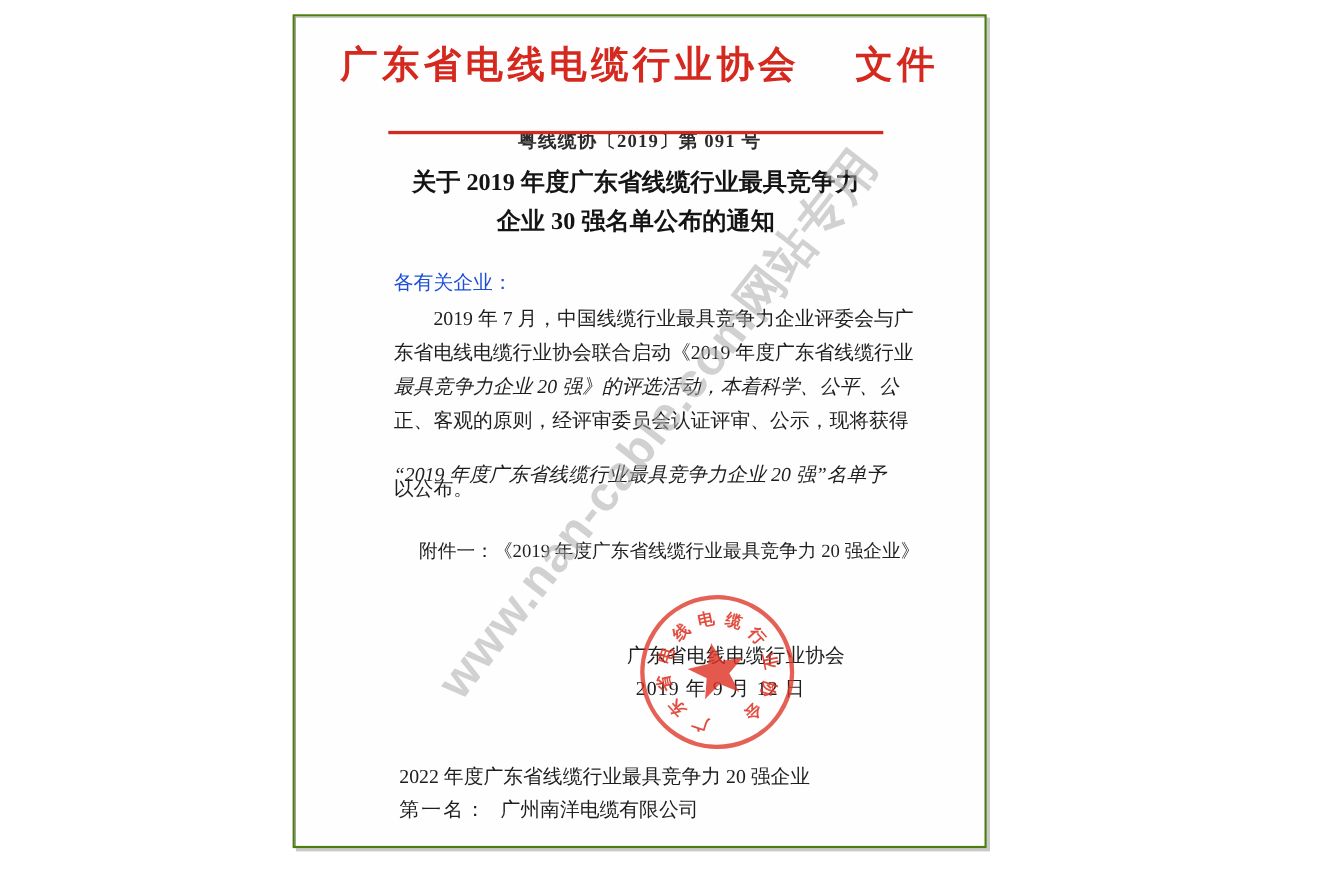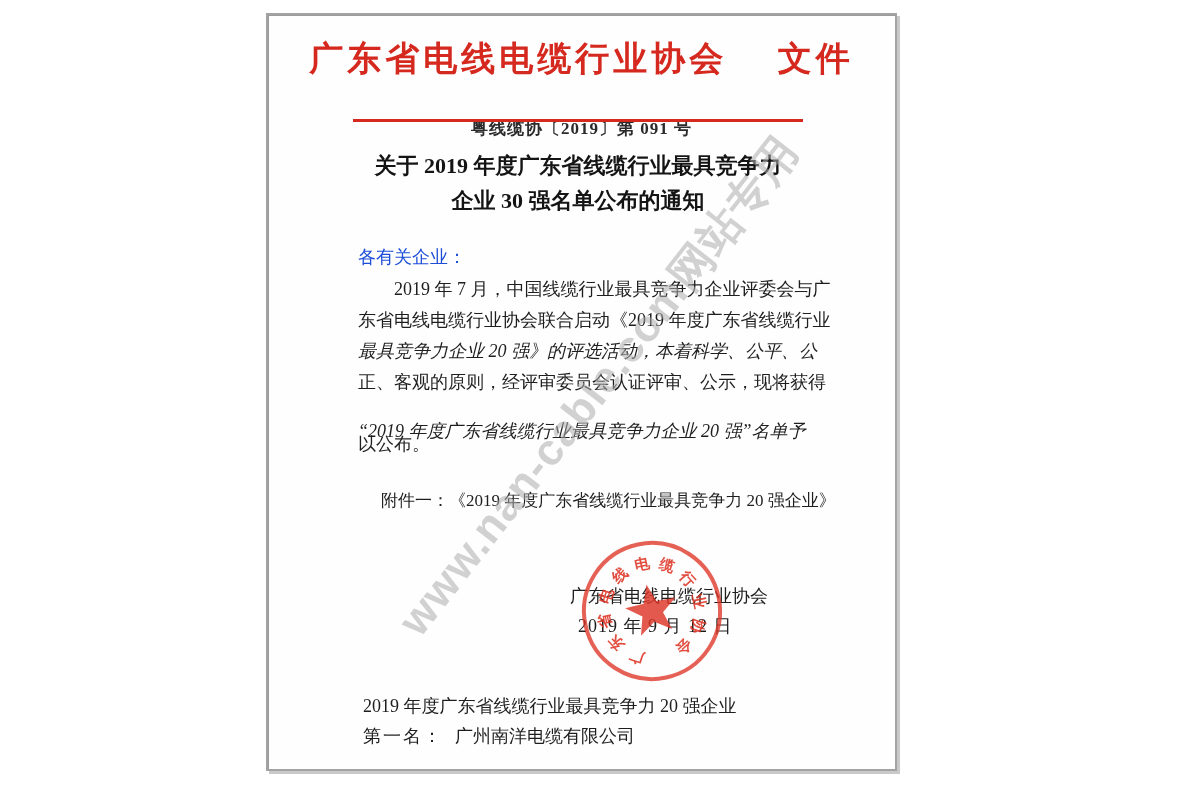--- a/index.html
+++ b/index.html
@@ -9,21 +9,21 @@
     font-family: "Liberation Serif", "DejaVu Serif", serif;
     overflow: hidden;
   }
   .canvas { position: relative; width: 1200px; height: 790px; background: #ffffff; }
 
   
   .page {
     position: absolute; left: 266px; top: 13px;
     width: 631px; height: 758px;
     background: #fefefe;
-    border: 2px solid #a3a3a3;
+    border: 2px solid #4d7c0f;
     box-shadow: 3px 3px 0 #c9c9c9, 1px 1px 0 #9a9a9a inset;
   }
   .page * { position: absolute; }
 
   
   .red-title {
     left: 0; top: 21px; width: 100%;
     text-align: center;
     font-size: 34px; font-weight: bold;
     color: #d5281e; letter-spacing: 4px;
@@ -169,21 +169,21 @@
         <span class="seal-char" style="transform: rotate(-60deg) translateY(-48px);">电</span>
         <span class="seal-char" style="transform: rotate(-30deg) translateY(-48px);">线</span>
         <span class="seal-char" style="transform: rotate(0deg) translateY(-48px);">电</span>
         <span class="seal-char" style="transform: rotate(30deg) translateY(-48px);">缆</span>
         <span class="seal-char" style="transform: rotate(60deg) translateY(-48px);">行</span>
         <span class="seal-char" style="transform: rotate(90deg) translateY(-48px);">业</span>
         <span class="seal-char" style="transform: rotate(120deg) translateY(-48px);">协</span>
         <span class="seal-char" style="transform: rotate(150deg) translateY(-48px);">会</span>
       </div>
 
-    <div class="list-title">2019 年度广东省线缆行业最具竞争力 20 强企业</div>
+    <div class="list-title">2022 年度广东省线缆行业最具竞争力 20 强企业</div>
     <div class="list-first">
       <span class="rank">第一名：</span><span class="company">广州南洋电缆有限公司</span>
     </div>
 
     <div class="watermark">www.nan-cable.com网站专用</div>
 
   </div>
 </div>
 
 </body></html>

